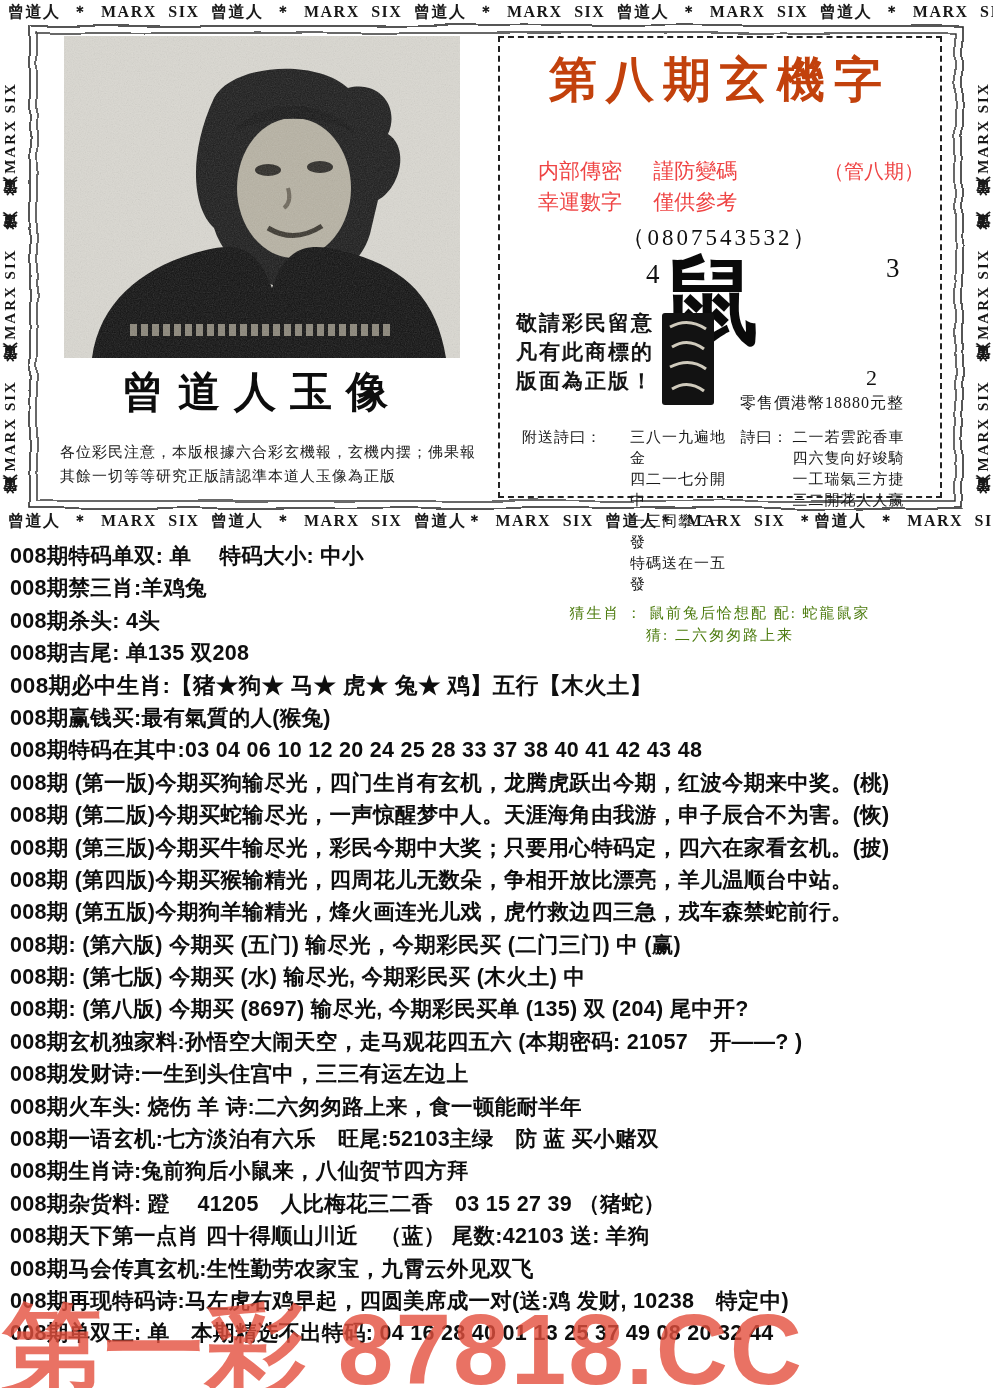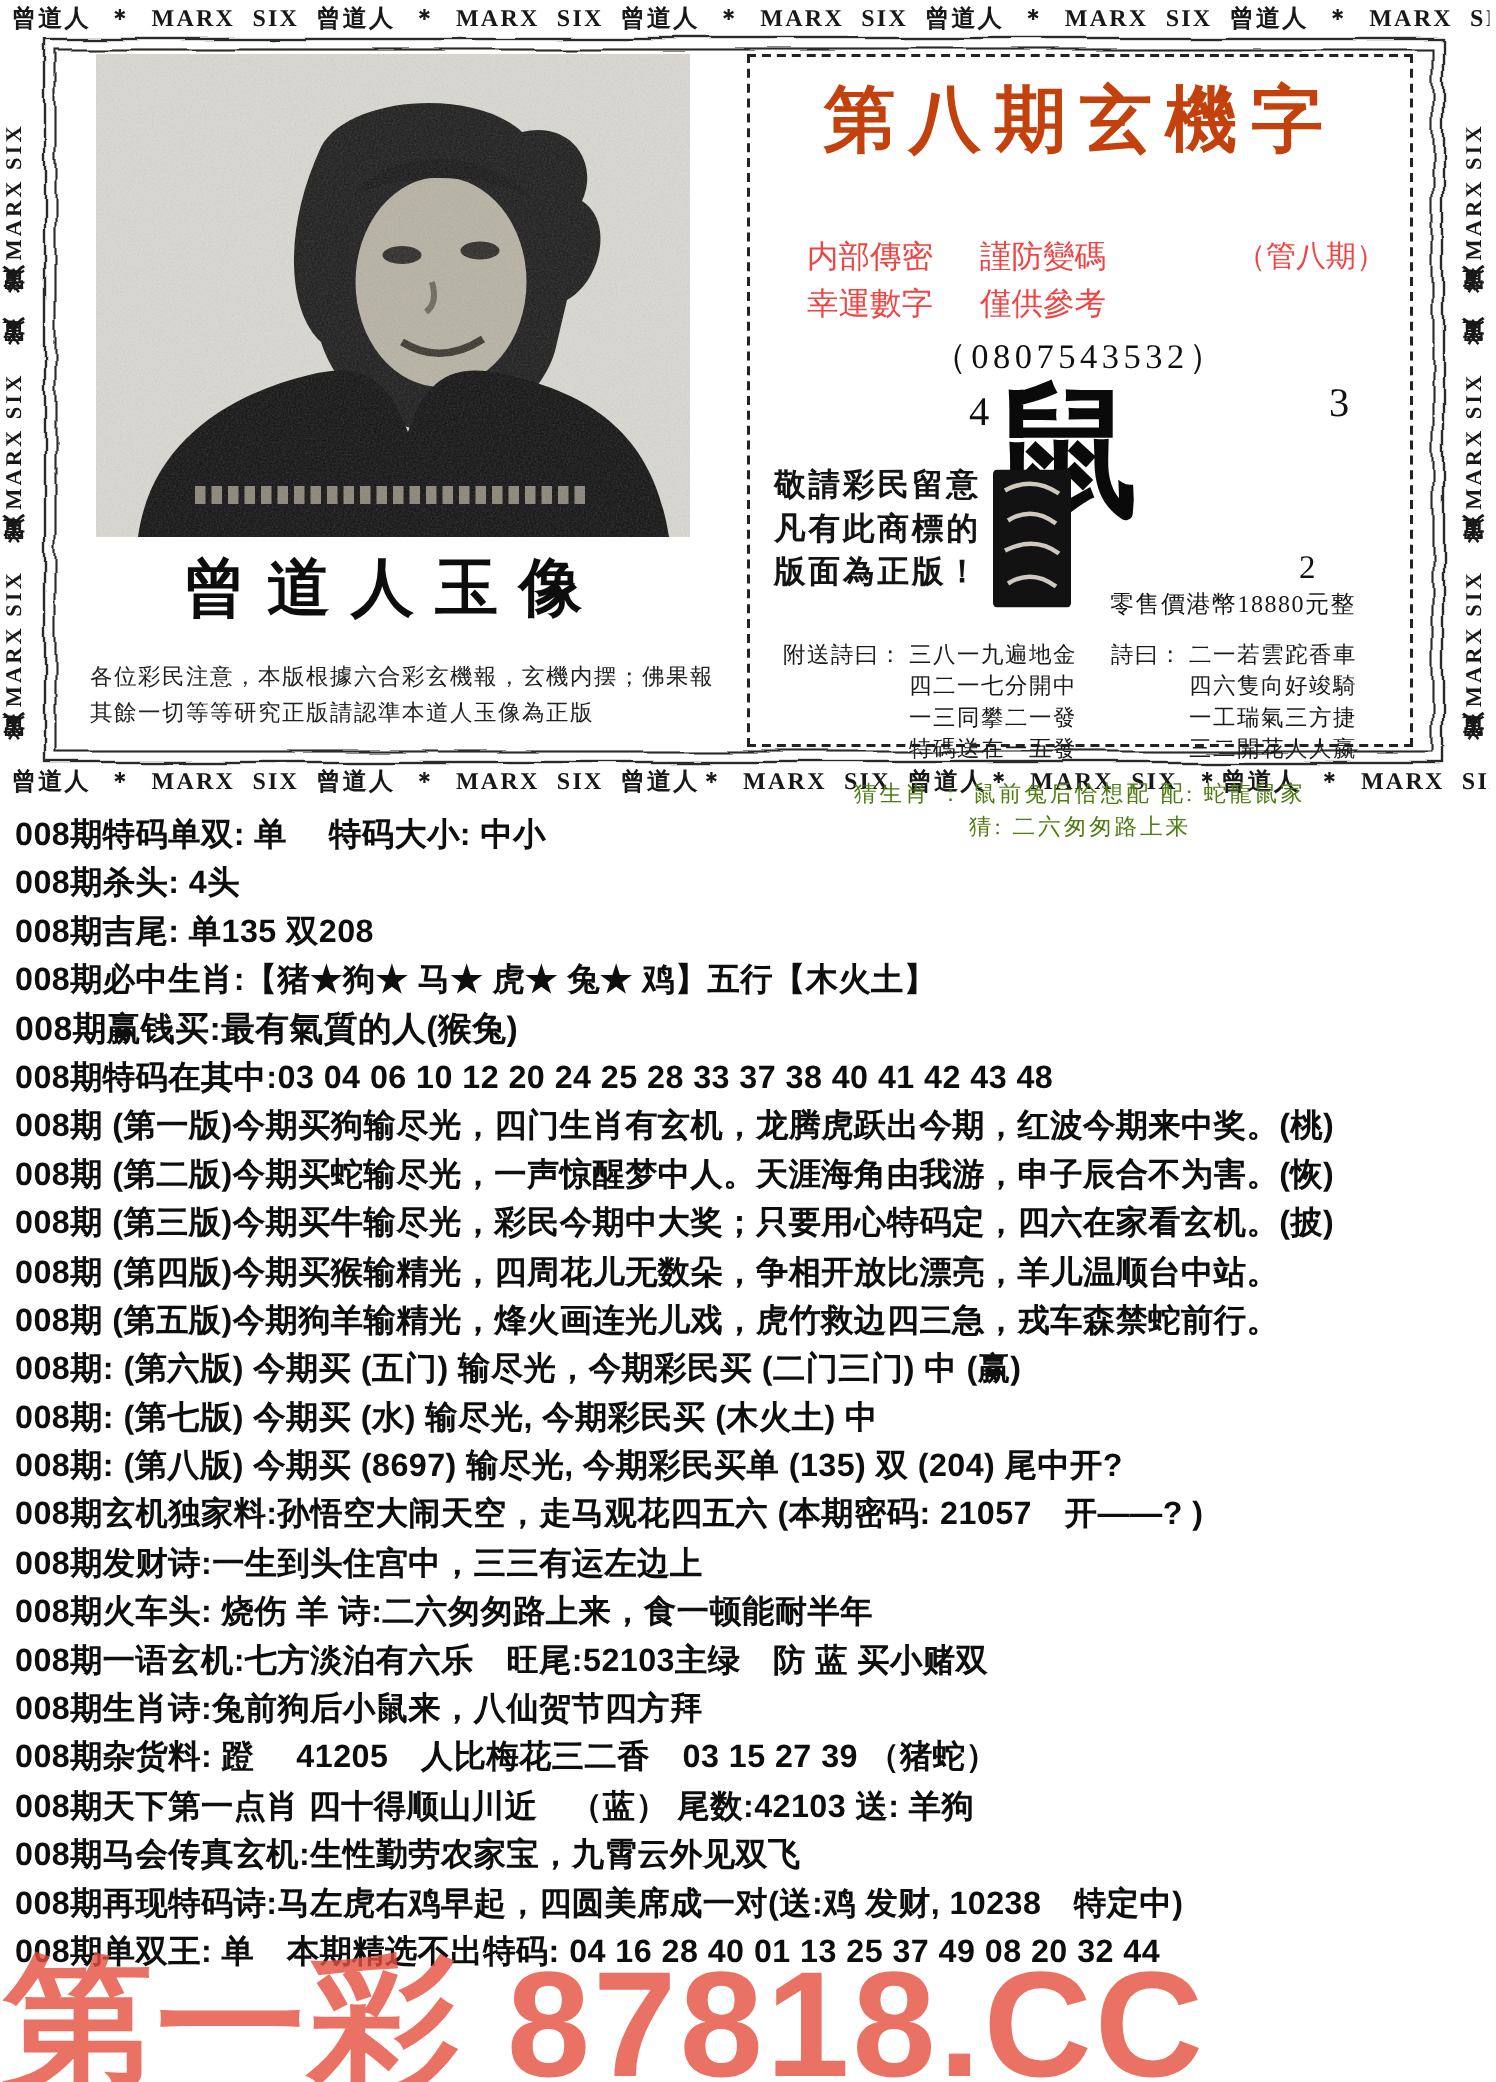--- a/index.html
+++ b/index.html
@@ -38,21 +38,21 @@
   .z-num{position:absolute;font-family:"Liberation Serif",serif;color:#111;}
   .z-n4{left:132px;top:6px;font-size:27px;}
   .z-n3{left:372px;top:0;font-size:27px;}
   .z-n1{left:170px;top:100px;font-size:17px;}
   .z-n2{left:352px;top:112px;font-size:22px;}
   .z-notice{position:absolute;left:2px;top:56px;font-size:21px;line-height:29px;letter-spacing:2px;font-weight:600;color:#141414;}
   .z-seal{position:absolute;left:148px;top:60px;}
   .z-price{position:absolute;left:226px;top:140px;font-size:16px;letter-spacing:1px;color:#161616;}
   .m-poems{display:flex;margin-top:2px;font-size:15px;line-height:21px;color:#1a1a1a;letter-spacing:1px;}
   .poem-col{display:flex;}
-  .poem-col-left{width:55%;padding-left:8px;box-sizing:border-box;}
+  .poem-col-left{width:55%;padding-left:8px;box-sizing:border-box;gap:24px;}
   .poem-label{white-space:nowrap;margin-right:4px;}
   .m-guess{text-align:center;font-size:15px;letter-spacing:2px;color:#4d7c0f;margin-top:9px;}
   .m-guess2{margin-top:3px;}
 
   
   .tips{position:absolute;left:10px;top:540px;width:987px;}
   .tip{height:32.4px;line-height:32.4px;font-size:21.5px;font-weight:600;letter-spacing:0.3px;
        white-space:nowrap;overflow:hidden;color:#0e0e0e;}
   .tip:nth-child(5){font-weight:800;font-size:22.5px;}
   .tip:nth-child(7){font-weight:800;}
@@ -176,20 +176,21 @@
         </div>
       </div>
 
       <div class="m-guess">猜生肖 ： 鼠前兔后恰想配 配: 蛇龍鼠家</div>
       <div class="m-guess m-guess2">猜: 二六匆匆路上来</div>
     </div>
   </div>
 
   <div class="tips">
     <div class="tip">008期特码单双: 单　 特码大小: 中小</div>
+    <div class="tip">008期禁三肖:羊鸡兔</div>
     <div class="tip">008期杀头: 4头</div>
     <div class="tip">008期吉尾: 单135 双208</div>
     <div class="tip">008期必中生肖:【猪★狗★ 马★ 虎★ 兔★ 鸡】五行【木火土】</div>
     <div class="tip">008期赢钱买:最有氣質的人(猴兔)</div>
     <div class="tip">008期特码在其中:03 04 06 10 12 20 24 25 28 33 37 38 40 41 42 43 48</div>
     <div class="tip">008期 (第一版)今期买狗输尽光，四门生肖有玄机，龙腾虎跃出今期，红波今期来中奖。(桃)</div>
     <div class="tip">008期 (第二版)今期买蛇输尽光，一声惊醒梦中人。天涯海角由我游，申子辰合不为害。(恢)</div>
     <div class="tip">008期 (第三版)今期买牛输尽光，彩民今期中大奖；只要用心特码定，四六在家看玄机。(披)</div>
     <div class="tip">008期 (第四版)今期买猴输精光，四周花儿无数朵，争相开放比漂亮，羊儿温顺台中站。</div>
     <div class="tip">008期 (第五版)今期狗羊输精光，烽火画连光儿戏，虎竹救边四三急，戎车森禁蛇前行。</div>

